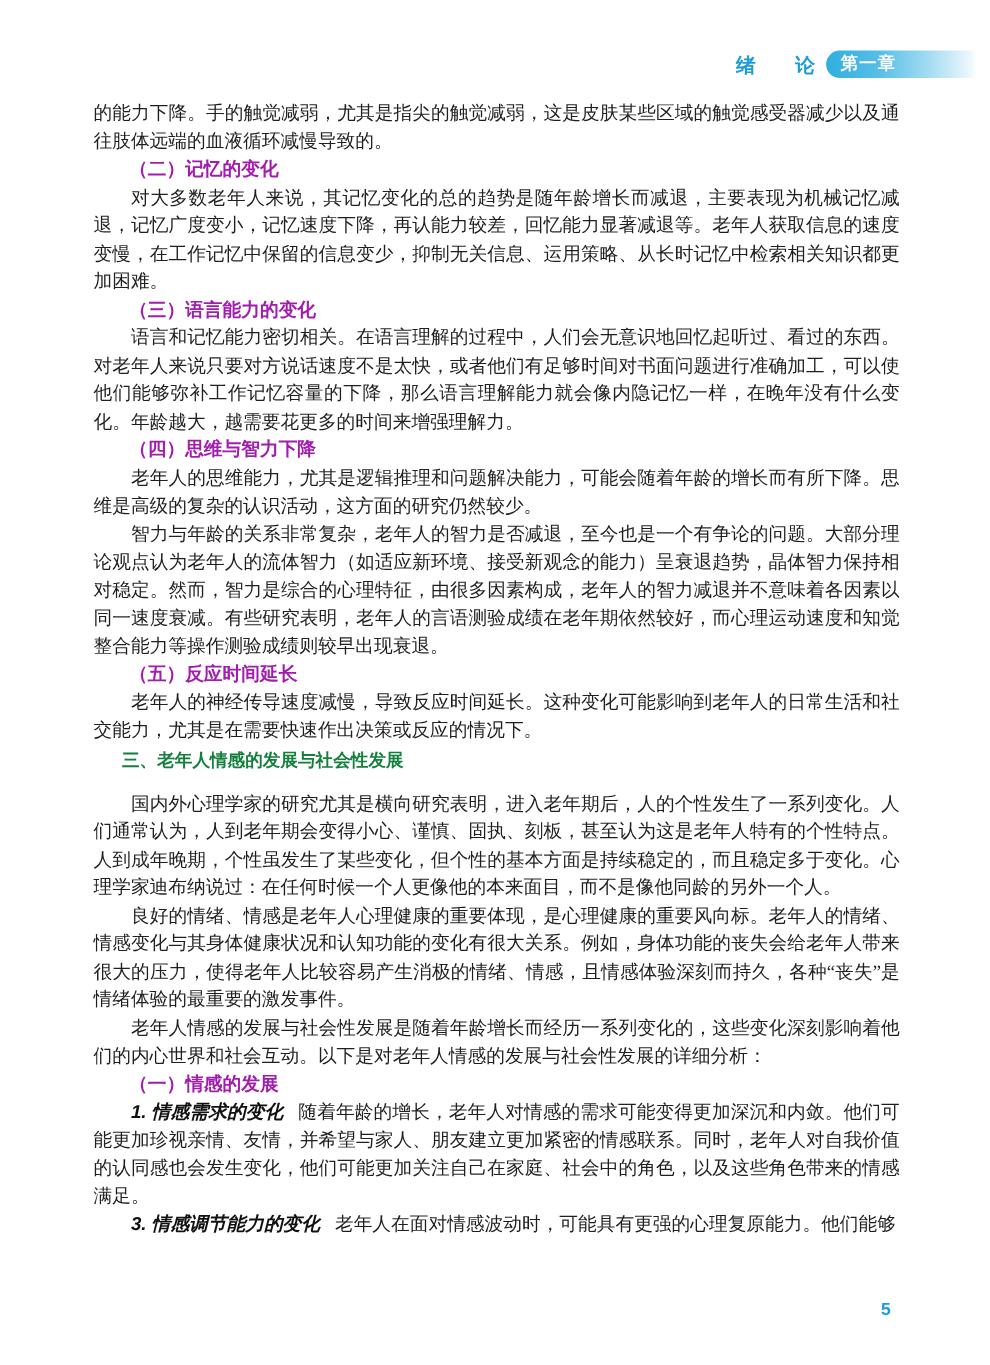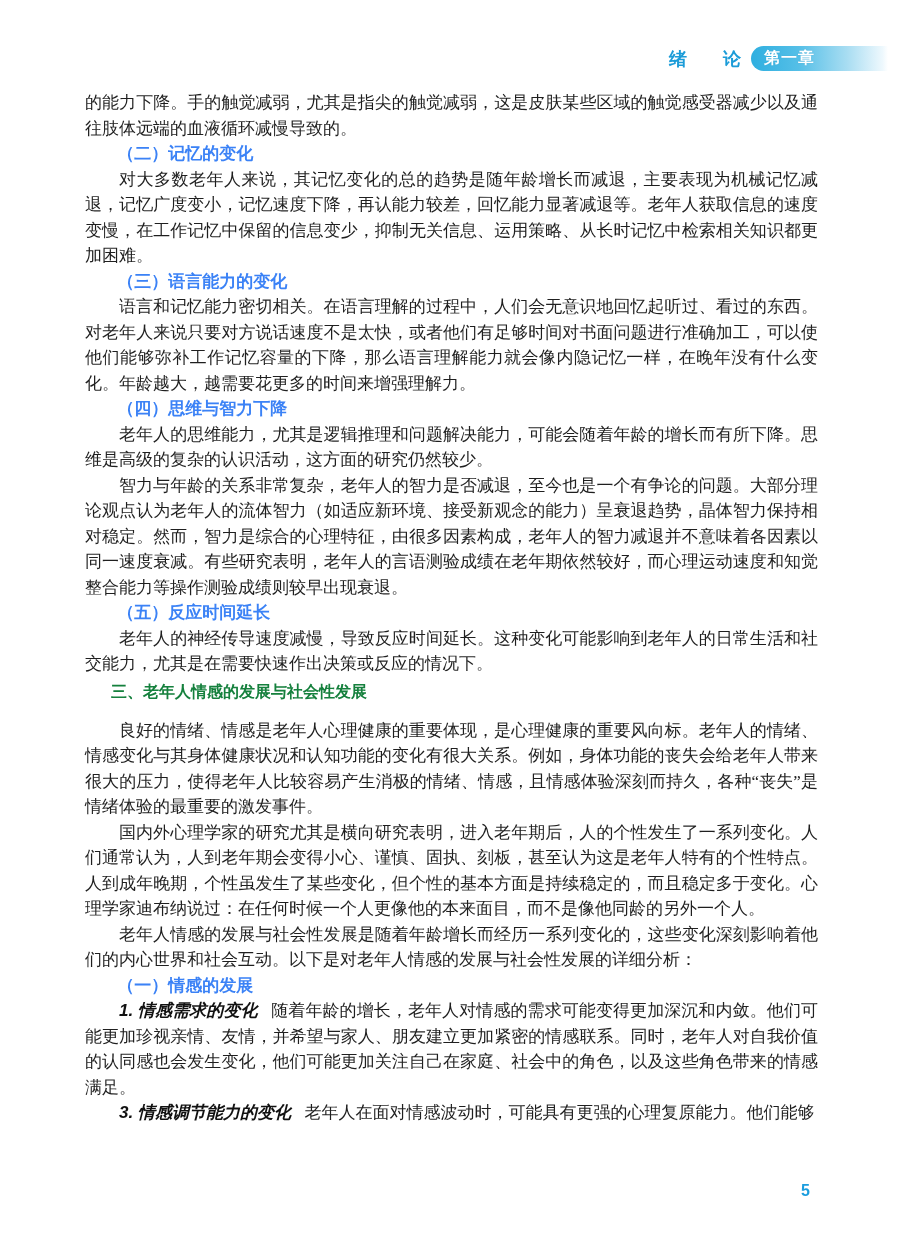--- a/index.html
+++ b/index.html
@@ -56,21 +56,21 @@
     color: #1f1f1f;
     text-align: justify;
   }
   .para { text-indent: 2em; }
   .para.no-indent { text-indent: 0; }
   .h3 {
     font-family: Liberation Serif, serif;
     font-weight: 600;
     font-size: 17px;
     line-height: 25.5px;
-    color: #3b82f6;
+    color: #a21caf;
     text-indent: 1.9em;
   }
   .h2 {
     font-family: "Liberation Sans", "DejaVu Sans", sans-serif;
     font-weight: 700;
     font-size: 16px;
     line-height: 26px;
     color: #15803d;
     text-indent: 1.62em;
     margin: 2px 0 13px 0;
@@ -115,22 +115,22 @@
     <p class="para">语言和记忆能力密切相关。在语言理解的过程中，人们会无意识地回忆起听过、看过的东西。对老年人来说只要对方说话速度不是太快，或者他们有足够时间对书面问题进行准确加工，可以使他们能够弥补工作记忆容量的下降，那么语言理解能力就会像内隐记忆一样，在晚年没有什么变化。年龄越大，越需要花更多的时间来增强理解力。</p>
 
     <h3 class="h3">（四）思维与智力下降</h3>
     <p class="para">老年人的思维能力，尤其是逻辑推理和问题解决能力，可能会随着年龄的增长而有所下降。思维是高级的复杂的认识活动，这方面的研究仍然较少。</p>
     <p class="para">智力与年龄的关系非常复杂，老年人的智力是否减退，至今也是一个有争论的问题。大部分理论观点认为老年人的流体智力（如适应新环境、接受新观念的能力）呈衰退趋势，晶体智力保持相对稳定。然而，智力是综合的心理特征，由很多因素构成，老年人的智力减退并不意味着各因素以同一速度衰减。有些研究表明，老年人的言语测验成绩在老年期依然较好，而心理运动速度和知觉整合能力等操作测验成绩则较早出现衰退。</p>
 
     <h3 class="h3">（五）反应时间延长</h3>
     <p class="para">老年人的神经传导速度减慢，导致反应时间延长。这种变化可能影响到老年人的日常生活和社交能力，尤其是在需要快速作出决策或反应的情况下。</p>
 
     <h2 class="h2">三、老年人情感的发展与社会性发展</h2>
+    <p class="para">国内外心理学家的研究尤其是横向研究表明，进入老年期后，人的个性发生了一系列变化。人们通常认为，人到老年期会变得小心、谨慎、固执、刻板，甚至认为这是老年人特有的个性特点。人到成年晚期，个性虽发生了某些变化，但个性的基本方面是持续稳定的，而且稳定多于变化。心理学家迪布纳说过：在任何时候一个人更像他的本来面目，而不是像他同龄的另外一个人。</p>
     <p class="para">良好的情绪、情感是老年人心理健康的重要体现，是心理健康的重要风向标。老年人的情绪、情感变化与其身体健康状况和认知功能的变化有很大关系。例如，身体功能的丧失会给老年人带来很大的压力，使得老年人比较容易产生消极的情绪、情感，且情感体验深刻而持久，各种“丧失”是情绪体验的最重要的激发事件。</p>
-    <p class="para">国内外心理学家的研究尤其是横向研究表明，进入老年期后，人的个性发生了一系列变化。人们通常认为，人到老年期会变得小心、谨慎、固执、刻板，甚至认为这是老年人特有的个性特点。人到成年晚期，个性虽发生了某些变化，但个性的基本方面是持续稳定的，而且稳定多于变化。心理学家迪布纳说过：在任何时候一个人更像他的本来面目，而不是像他同龄的另外一个人。</p>
     <p class="para">老年人情感的发展与社会性发展是随着年龄增长而经历一系列变化的，这些变化深刻影响着他们的内心世界和社会互动。以下是对老年人情感的发展与社会性发展的详细分析：</p>
 
     <h3 class="h3">（一）情感的发展</h3>
 
     <p class="para"><b class="lead">1. 情感需求的变化</b><span>随着年龄的增长，老年人对情感的需求可能变得更加深沉和内敛。他们可能更加珍视亲情、友情，并希望与家人、朋友建立更加紧密的情感联系。同时，老年人对自我价值的认同感也会发生变化，他们可能更加关注自己在家庭、社会中的角色，以及这些角色带来的情感满足。</span></p>
 
 
     <p class="para"><b class="lead">3. 情感调节能力的变化</b><span>老年人在面对情感波动时，可能具有更强的心理复原能力。他们能够</span></p>
   </main>
 

